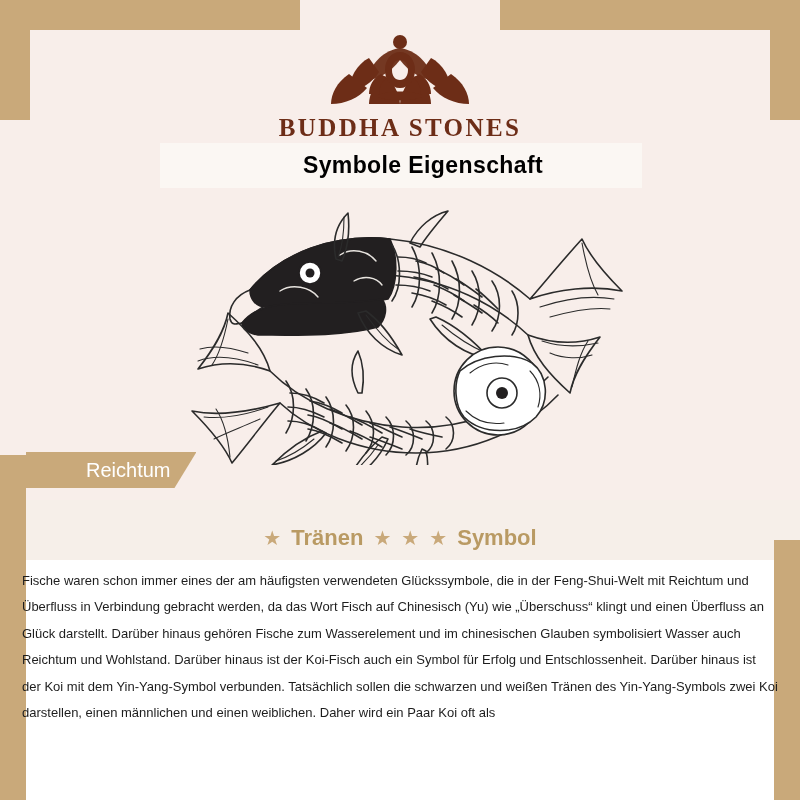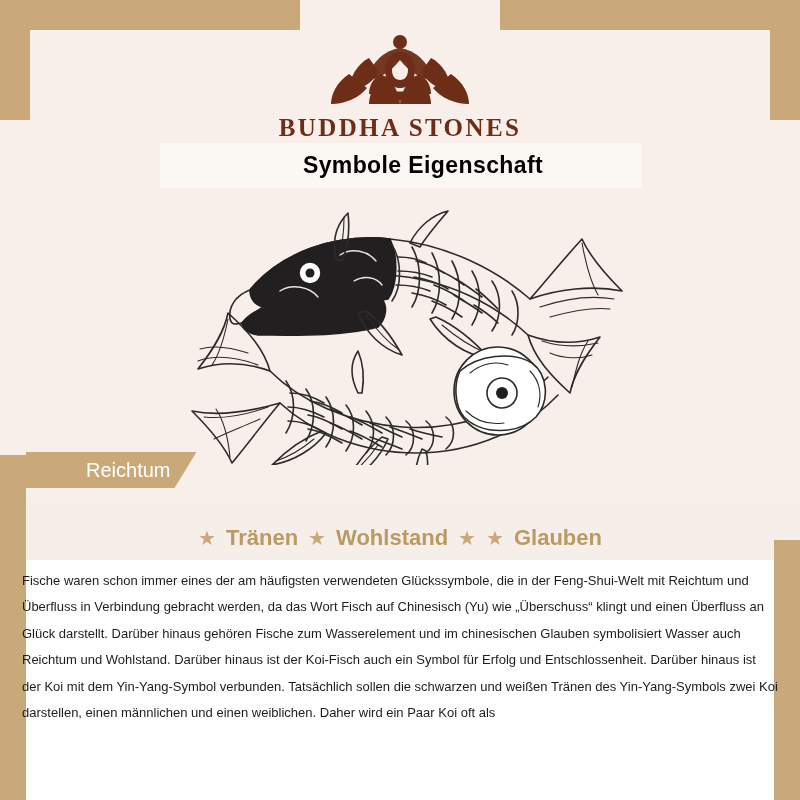--- a/index.html
+++ b/index.html
@@ -331,20 +331,19 @@
   </div>
 
   <div class="tag">
     <span>Reichtum</span>
   </div>
 
   <div class="keywords">
     <span class="star">★</span>
     <span class="kw">Tränen</span>
     <span class="star">★</span>
-    <span class="kw">Wohlstand</span>
     <span class="star">★</span>
     <span class="star">★</span>
-    <span class="kw">Glauben</span>
+    <span class="kw">Symbol</span>
   </div>
 
   <div class="body-text">Fische waren schon immer eines der am häufigsten verwendeten Glückssymbole, die in der Feng-Shui-Welt mit Reichtum und Überfluss in Verbindung gebracht werden, da das Wort Fisch auf Chinesisch (Yu) wie „Überschuss“ klingt und einen Überfluss an Glück darstellt. Darüber hinaus gehören Fische zum Wasserelement und im chinesischen Glauben symbolisiert Wasser auch Reichtum und Wohlstand. Darüber hinaus ist der Koi-Fisch auch ein Symbol für Erfolg und Entschlossenheit. Darüber hinaus ist der Koi mit dem Yin-Yang-Symbol verbunden. Tatsächlich sollen die schwarzen und weißen Tränen des Yin-Yang-Symbols zwei Koi darstellen, einen männlichen und einen weiblichen. Daher wird ein Paar Koi oft als</div>
 </div>
 
 </body></html>

